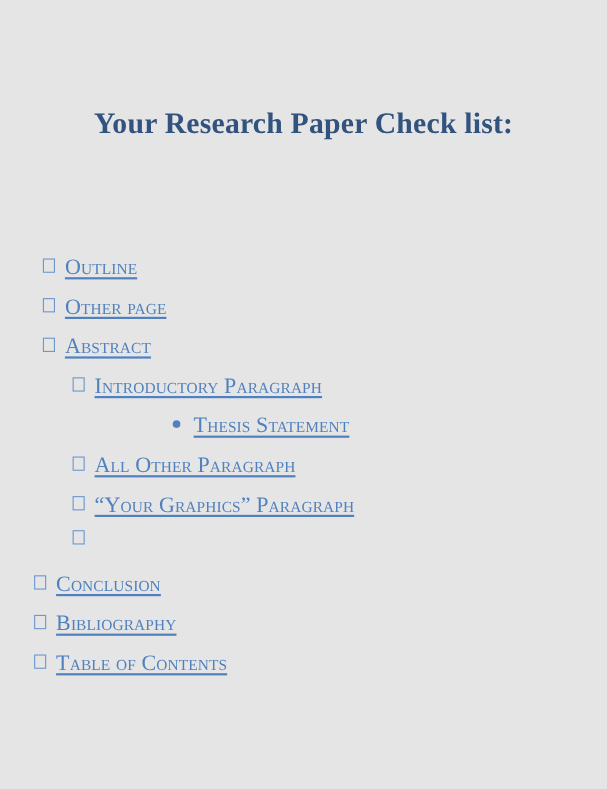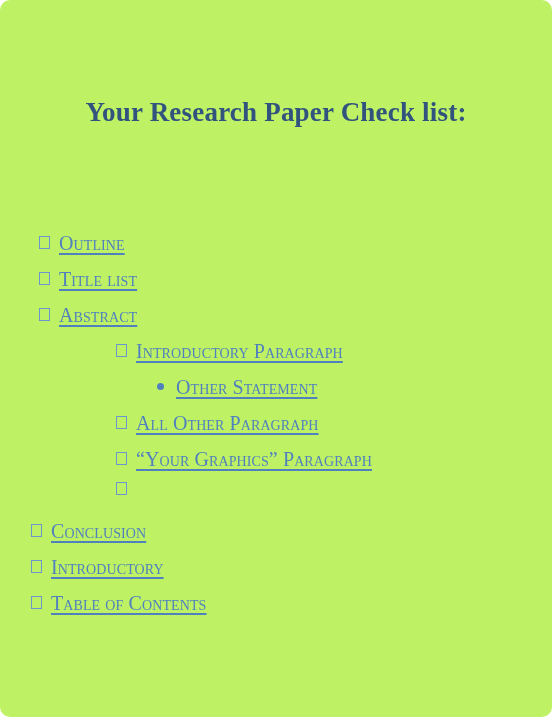--- a/index.html
+++ b/index.html
@@ -12,22 +12,21 @@
     height: 717px;
     position: relative;
     overflow: hidden;
     font-family: "Liberation Serif", "DejaVu Serif", serif;
     -webkit-font-smoothing: antialiased;
   }
 
   #page {
     position: absolute;
     inset: 0;
-    background: #bef264;
-    border-radius: 10px;
+    background: #e5e5e5;
   }
 
   
   #doc-title {
     position: absolute;
     left: 0;
     top: 96px;
     width: 552px;
     text-align: center;
     font-family: "Liberation Serif", "DejaVu Serif", serif;
@@ -50,21 +49,21 @@
   .row {
     display: flex;
     align-items: baseline;
     height: 36px;
     color: #5081BE;
   }
 
   
   .lvl-outer { padding-left: 31px; }
   .lvl-1     { padding-left: 39px; }
-  .lvl-2     { padding-left: 116px; }
+  .lvl-2     { padding-left: 66px; }
   .lvl-3     { padding-left: 157px; }
 
   .bullet {
     flex: 0 0 auto;
     color: #5081BE;
     line-height: 1;
   }
 
   
   .bullet-box {
@@ -115,40 +114,40 @@
 
     <div class="row lvl-1">
       <span class="bullet"><span class="bullet-box"></span></span>
       <span class="gap"></span>
       <span class="label">Outline</span>
     </div>
 
     <div class="row lvl-1">
       <span class="bullet"><span class="bullet-box"></span></span>
       <span class="gap"></span>
-      <span class="label">Title list</span>
+      <span class="label">Other page</span>
     </div>
 
     <div class="row lvl-1">
       <span class="bullet"><span class="bullet-box"></span></span>
       <span class="gap"></span>
       <span class="label">Abstract</span>
     </div>
 
 
     <div class="row lvl-2">
       <span class="bullet"><span class="bullet-box"></span></span>
       <span class="gap"></span>
       <span class="label">Introductory Paragraph</span>
     </div>
 
     <div class="row lvl-3">
       <span class="bullet"><span class="bullet-dot"></span></span>
       <span class="gap"></span>
-      <span class="label">Other Statement</span>
+      <span class="label">Thesis Statement</span>
     </div>
 
     <div class="row lvl-2">
       <span class="bullet"><span class="bullet-box"></span></span>
       <span class="gap"></span>
       <span class="label">All Other Paragraph</span>
     </div>
 
     <div class="row lvl-2">
       <span class="bullet"><span class="bullet-box"></span></span>
@@ -163,21 +162,21 @@
 
     <div class="row lvl-outer">
       <span class="bullet"><span class="bullet-box"></span></span>
       <span class="gap"></span>
       <span class="label">Conclusion</span>
     </div>
 
     <div class="row lvl-outer">
       <span class="bullet"><span class="bullet-box"></span></span>
       <span class="gap"></span>
-      <span class="label">Introductory</span>
+      <span class="label">Bibliography</span>
     </div>
 
     <div class="row lvl-outer">
       <span class="bullet"><span class="bullet-box"></span></span>
       <span class="gap"></span>
       <span class="label">Table of Contents</span>
     </div>
 
   </div>
 </div>

